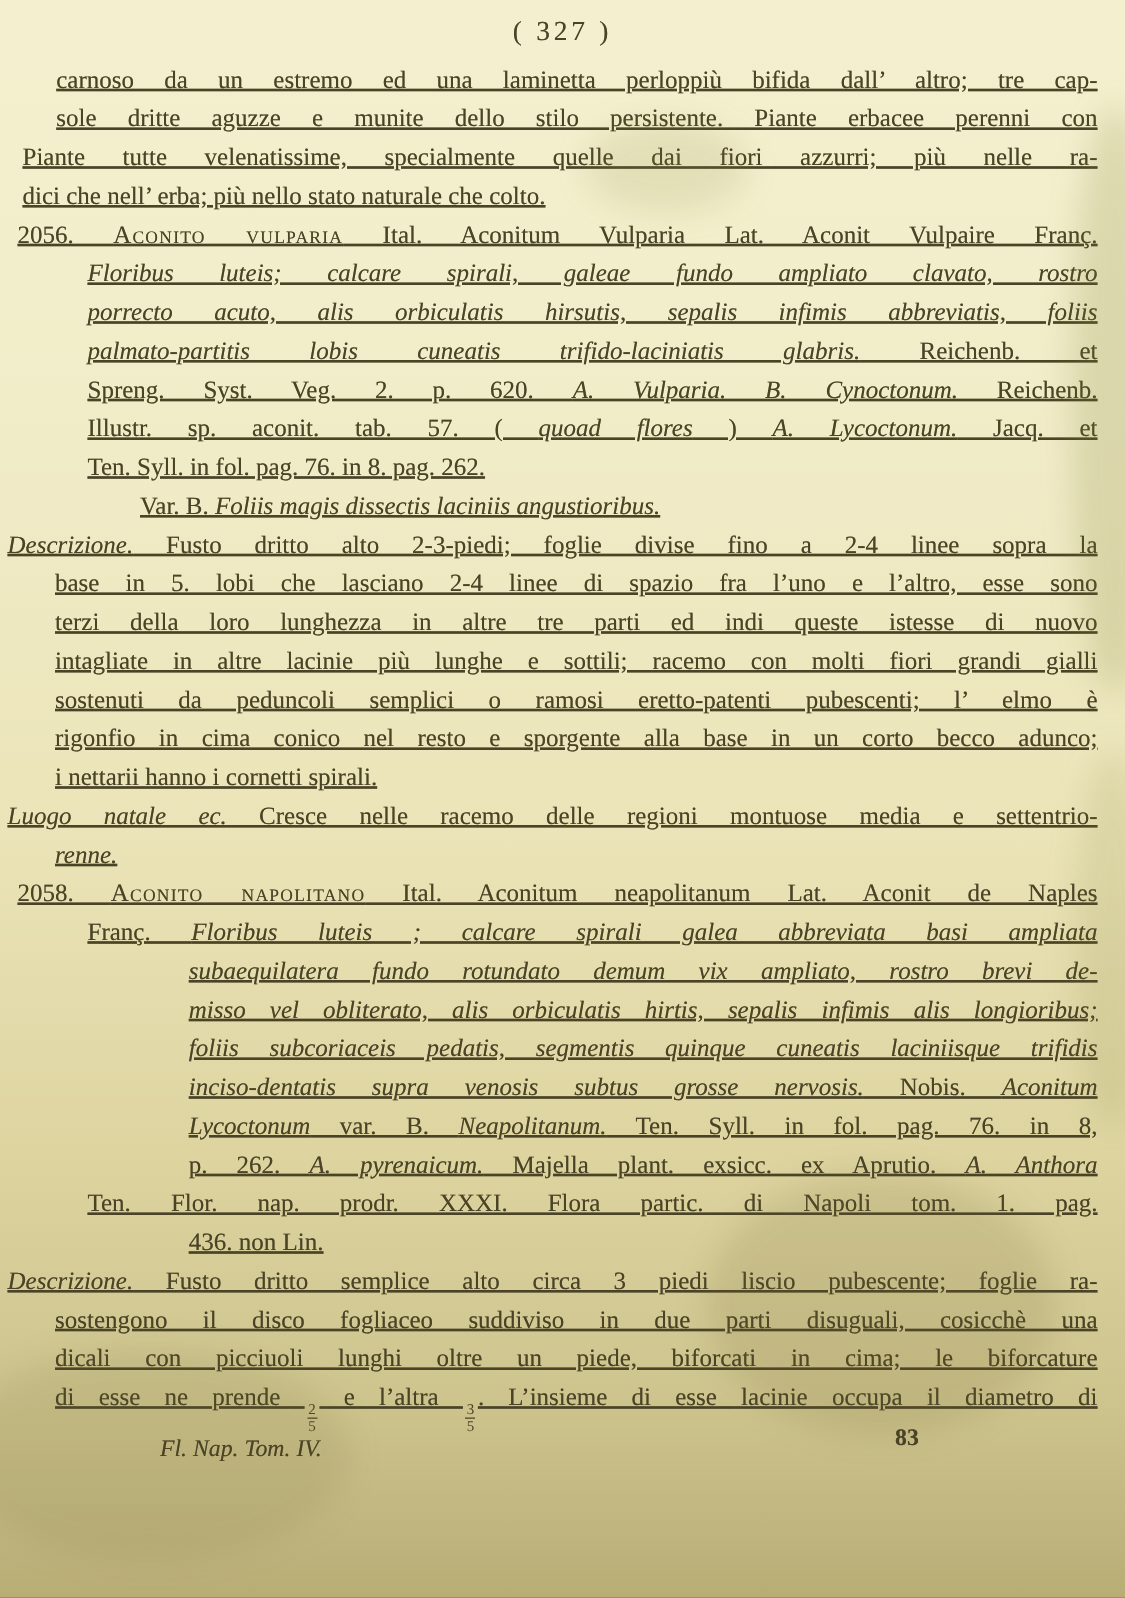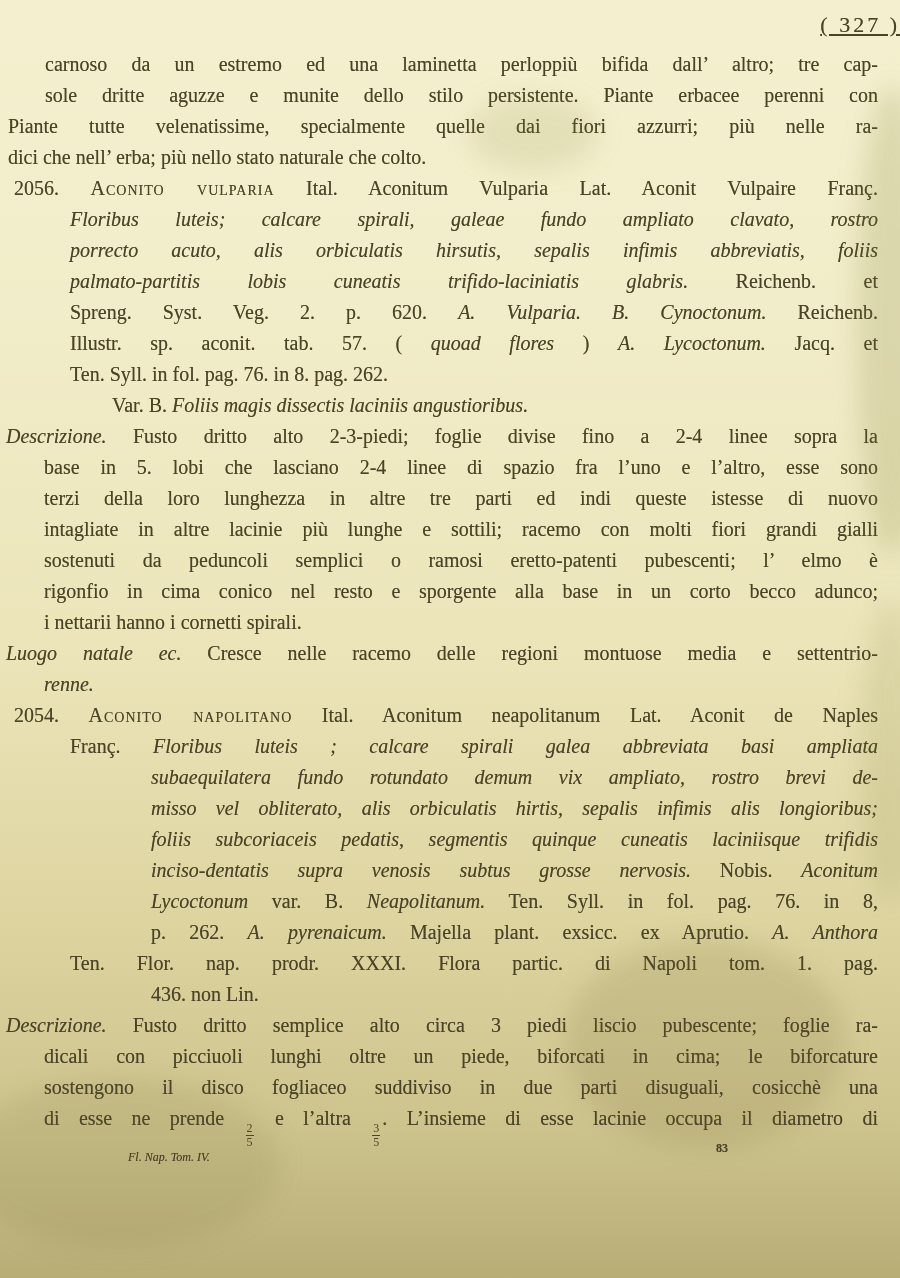--- a/index.html
+++ b/index.html
@@ -9,37 +9,37 @@
     font-family:"Liberation Serif","DejaVu Serif",serif;
     color:#4a4326;
     text-shadow:0 0 0.5px rgba(74,67,38,0.55);
   }
   .stain{position:absolute;pointer-events:none;filter:blur(12px);border-radius:50%;}
   #st1{right:-28px;top:85px;width:72px;height:470px;background:rgba(128,128,56,0.20);}
   #st2{left:468px;top:96px;width:130px;height:74px;background:rgba(140,140,70,0.15);}
   #st3{left:-40px;bottom:30px;width:320px;height:170px;background:rgba(118,108,52,0.13);}
   #st4{right:55px;bottom:130px;width:280px;height:210px;background:rgba(112,102,48,0.15);}
   #st5{right:-20px;top:600px;width:60px;height:300px;background:rgba(128,124,58,0.14);}
-  .header{padding-top:12px;text-align:right;font-size:22px;letter-spacing:3px;text-decoration:underline;}
+  .header{padding-top:12px;text-align:center;font-size:22px;letter-spacing:3px;}
   .pbody{margin-top:11px;font-size:20px;line-height:31px;}
-  .ln{padding-right:22px;text-align:justify;}
+  .ln{padding-right:22px;text-align:justify;text-decoration:underline;}
   .ln.j{text-align-last:justify;}
   .c1{padding-left:45px}
-  .c0{padding-left:8px}
+  .c0{padding-left:18px}
   .e{padding-left:14px}
   .L{padding-left:70px}
   .L2{padding-left:151px}
   .V{padding-left:112px}
   .D{padding-left:6px}
   .DC{padding-left:44px}
   .i{font-style:italic}
   .sc{font-variant:small-caps;letter-spacing:1px}
   .frac{display:inline-flex;flex-direction:column;align-items:center;vertical-align:-7px;line-height:1.05;font-size:12px;margin:0 2px;text-shadow:none;}
   .frac .fd{border-top:1px solid #4a4326;padding:0 1px;}
-  .footer{position:relative;margin-top:2px;height:32px;font-size:12px;}
+  .footer{position:relative;margin-top:2px;height:32px;font-size:19px;}
   .footer .vol{position:absolute;left:128px;top:0;font-style:italic;}
   .footer .num{position:absolute;left:716px;top:-9px;font-weight:bold;}
 </style>
 </head>
 <body>
 
 <div class="page" style="color: rgb(74, 67, 38);">
   <div class="stain" id="st1"></div>
   <div class="stain" id="st2"></div>
   <div class="stain" id="st3"></div>
@@ -63,33 +63,33 @@
       <div class="ln V"><span>Var. B. </span><span class="i">Foliis magis dissectis laciniis angustioribus.</span></div>
       <div class="ln D j"><span class="i">Descrizione.</span><span> Fusto dritto alto 2-3-piedi; foglie divise fino a 2-4 linee sopra la</span></div>
       <div class="ln DC j"><span>base in 5. lobi che lasciano 2-4 linee di spazio fra l’uno e l’altro, esse sono</span></div>
       <div class="ln DC j"><span>terzi della loro lunghezza in altre tre parti ed indi queste istesse di nuovo</span></div>
       <div class="ln DC j"><span>intagliate in altre lacinie più lunghe e sottili; racemo con molti fiori grandi gialli</span></div>
       <div class="ln DC j"><span>sostenuti da peduncoli semplici o ramosi eretto-patenti pubescenti; l’ elmo è</span></div>
       <div class="ln DC j"><span>rigonfio in cima conico nel resto e sporgente alla base in un corto becco adunco;</span></div>
       <div class="ln DC"><span>i nettarii hanno i cornetti spirali.</span></div>
       <div class="ln D j"><span class="i">Luogo natale ec.</span><span> Cresce nelle racemo delle regioni montuose media e settentrio-</span></div>
       <div class="ln DC"><span class="i">renne.</span></div>
-      <div class="ln e j"><span>2054. </span><span class="sc">Aconito napolitano</span><span> Ital. Aconitum neapolitanum Lat. Aconit de Naples</span></div>
+      <div class="ln e j"><span>2058. </span><span class="sc">Aconito napolitano</span><span> Ital. Aconitum neapolitanum Lat. Aconit de Naples</span></div>
       <div class="ln L j"><span>Franç. </span><span class="i">Floribus luteis ; calcare spirali galea abbreviata basi ampliata</span></div>
       <div class="ln L2 j"><span class="i">subaequilatera fundo rotundato demum vix ampliato, rostro brevi de-</span></div>
       <div class="ln L2 j"><span class="i">misso vel obliterato, alis orbiculatis hirtis, sepalis infimis alis longioribus;</span></div>
       <div class="ln L2 j"><span class="i">foliis subcoriaceis pedatis, segmentis quinque cuneatis laciniisque trifidis</span></div>
       <div class="ln L2 j"><span class="i">inciso-dentatis supra venosis subtus grosse nervosis.</span><span> Nobis. </span><span class="i">Aconitum</span></div>
       <div class="ln L2 j"><span class="i">Lycoctonum</span><span> var. B. </span><span class="i">Neapolitanum.</span><span> Ten. Syll. in fol. pag. 76. in 8,</span></div>
       <div class="ln L2 j"><span>p. 262. </span><span class="i">A. pyrenaicum.</span><span> Majella plant. exsicc. ex Aprutio. </span><span class="i">A. Anthora</span></div>
       <div class="ln L j"><span>Ten. Flor. nap. prodr. XXXI. Flora partic. di Napoli tom. 1. pag.</span></div>
       <div class="ln L2"><span>436. non Lin.</span></div>
       <div class="ln D j"><span class="i">Descrizione.</span><span> Fusto dritto semplice alto circa 3 piedi liscio pubescente; foglie ra-</span></div>
+      <div class="ln DC j"><span>sostengono il disco fogliaceo suddiviso in due parti disuguali, cosicchè una</span></div>
       <div class="ln DC j"><span>dicali con picciuoli lunghi oltre un piede, biforcati in cima; le biforcature</span></div>
-      <div class="ln DC j"><span>sostengono il disco fogliaceo suddiviso in due parti disuguali, cosicchè una</span></div>
       <div class="ln DC j"><span>di esse ne prende </span><span class="frac">
           <span class="fn">2</span>
           <span class="fd">5</span>
         </span><span> e l’altra </span><span class="frac">
           <span class="fn">3</span>
           <span class="fd">5</span>
         </span><span>. L’insieme di esse lacinie occupa il diametro di</span></div>
     </div>
 
   <div class="footer">

